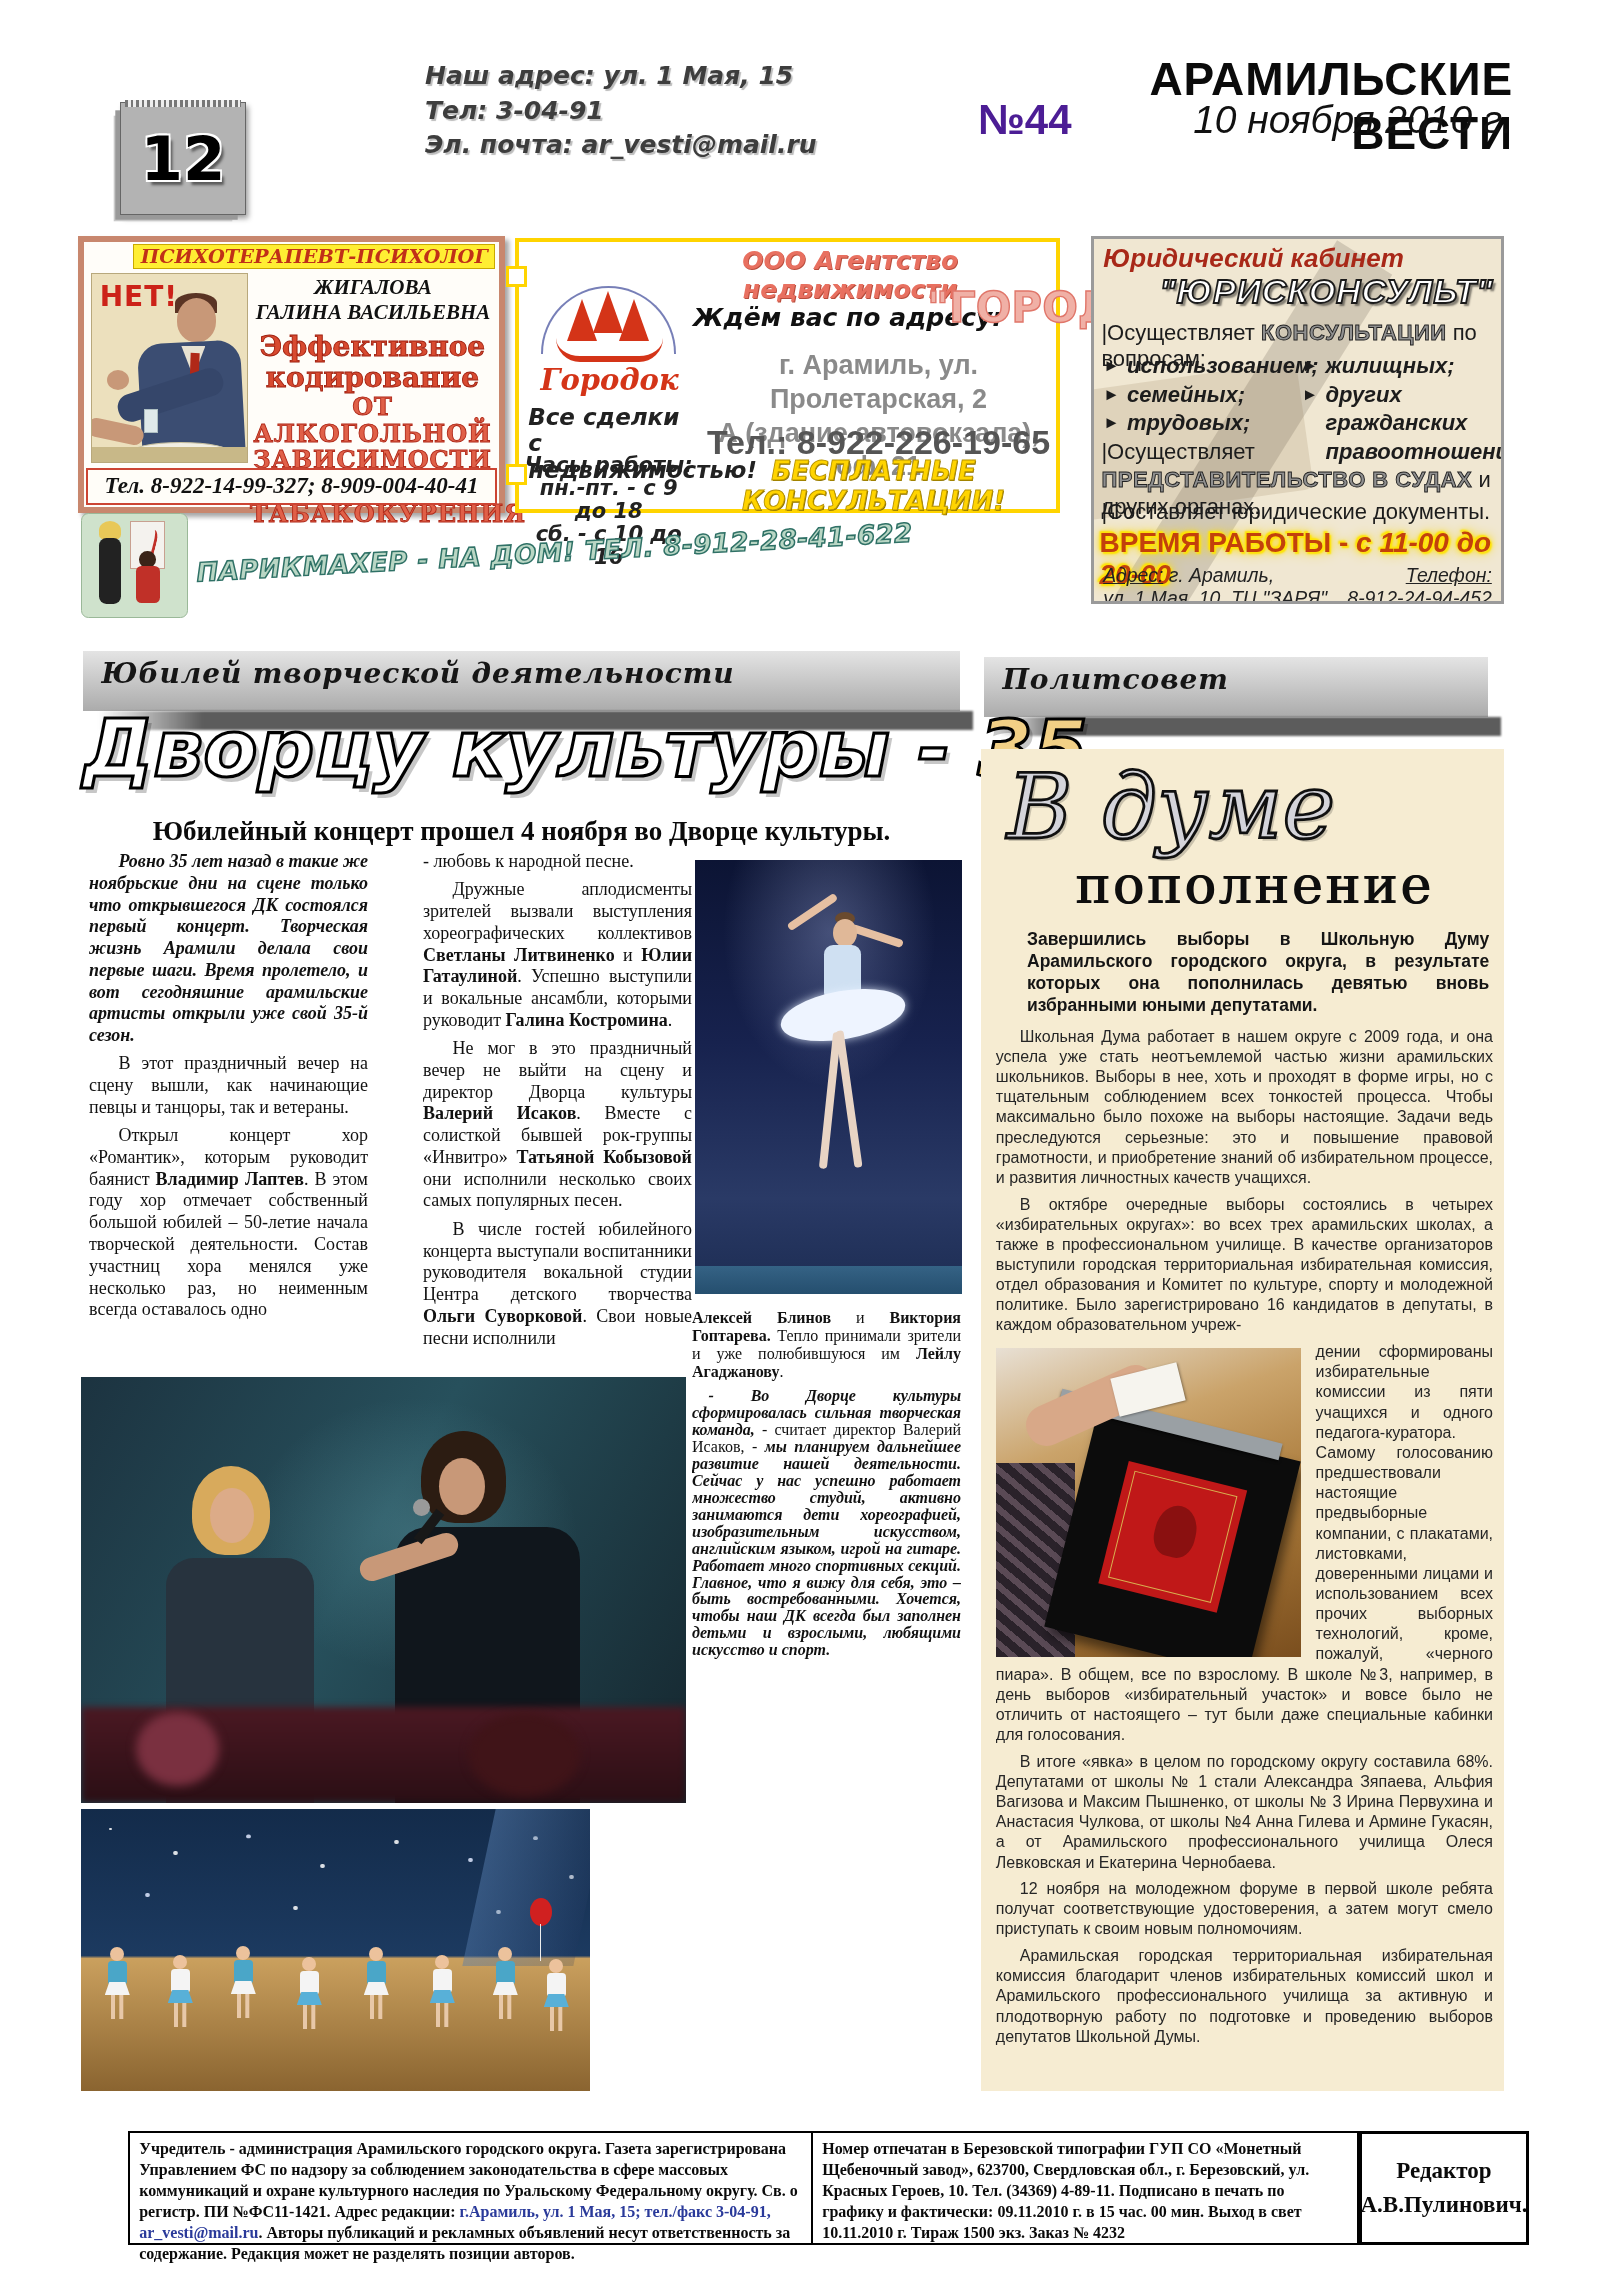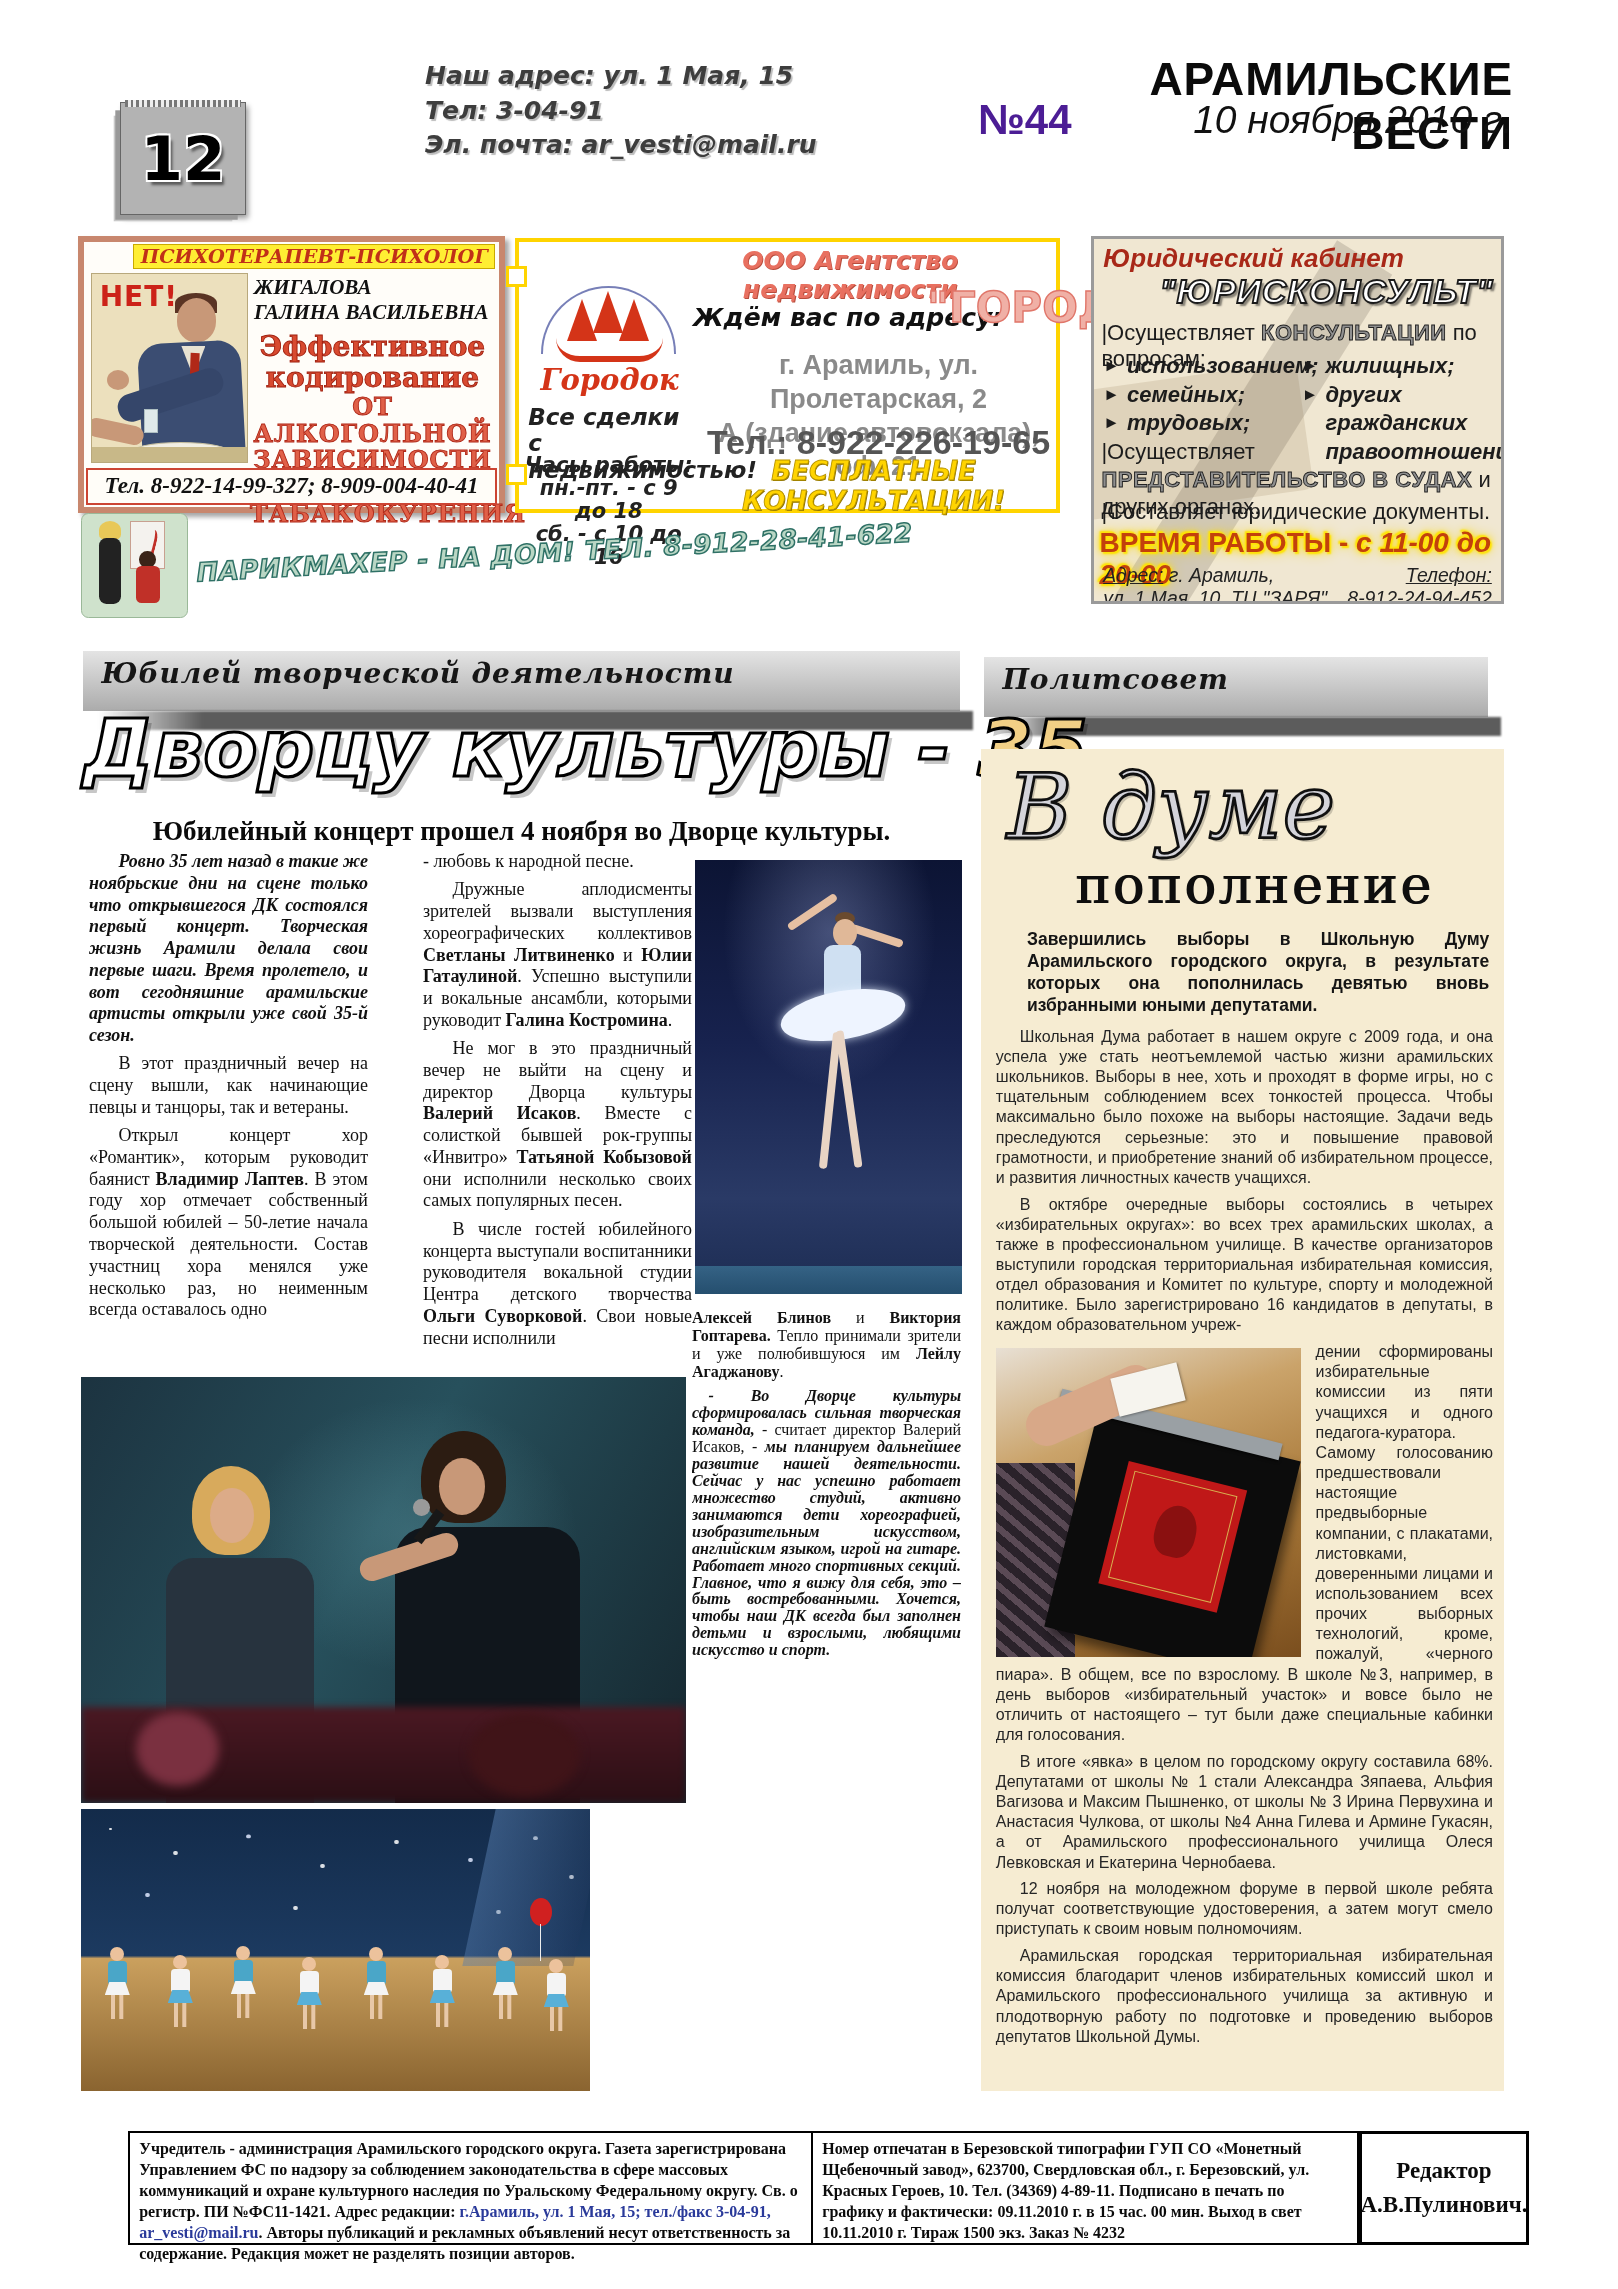--- a/index.html
+++ b/index.html
@@ -40,21 +40,21 @@
   .p-hair{position:absolute;left:83px;top:18.5px;width:42px;height:20px;border-radius:50% 50% 0 0;background:#5a3424}
   .p-torso{position:absolute;left:48px;top:68px;width:103px;height:122px;border-radius:24px 24px 0 0;background:#3b4d72;transform:rotate(-3deg)}
   .p-shirt{position:absolute;left:89px;top:72px;width:24px;height:31px;background:#e8e2d2;clip-path:polygon(0 0,100% 0,50% 100%)}
   .p-tie{position:absolute;left:98px;top:79px;width:9.2px;height:39px;background:#b02818;transform:rotate(2deg)}
   .p-arm{position:absolute;left:24px;top:107px;width:109px;height:28px;border-radius:13px;background:#35466a;transform:rotate(-18deg)}
   .p-hand{position:absolute;left:14.8px;top:96px;width:22px;height:20px;border-radius:50%;background:#c89878}
   .p-glass{position:absolute;left:52px;top:135px;width:14px;height:24px;background:#dfe9ea;border:0.9px solid #aebfc2}
   .p-hand2{position:absolute;left:-5.5px;top:148px;width:57px;height:18.5px;border-radius:9.2px;background:#c89878;transform:rotate(12deg)}
   .p-plate{position:absolute;left:37px;top:168px;width:103px;height:22px;border-radius:50%;background:#f2efe4;border:0.9px solid #c8c0a0}
   .p-table{position:absolute;left:0;bottom:0;width:100%;height:14.8px;background:#c8b888}
-  .psy-name{position:absolute;left:170px;top:33px;width:238px;text-align:left;font-family:"Liberation Serif",serif;
+  .psy-name{position:absolute;left:170px;top:33px;width:238px;text-align:center;font-family:"Liberation Serif",serif;
     font-weight:bold;font-style:italic;font-size:21px;line-height:1.2;color:#111}
   .psy-red{position:absolute;left:166px;top:89px;width:245px;text-align:center;font-family:"DejaVu Serif",serif;
     font-weight:bold;line-height:1.12}
   .psy-red .r1{font-size:28px;color:#d84a30;-webkit-text-stroke:0.9px #a02010}
   .psy-red .r2{font-size:24px;color:#e06048;-webkit-text-stroke:0.9px #b02818;letter-spacing:0.9px}
   .psy-phone{position:absolute;left:1.8px;right:1.8px;bottom:1.8px;height:37px;border:2.8px solid #cc4433;background:#fffdf8;
     text-align:center;font-family:"Liberation Serif",serif;font-weight:bold;font-style:italic;font-size:23px;line-height:31px;color:#111}
 
   
   .ad-gor{left:515px;top:238px;width:545px;height:275px;border:4.6px solid var(--c_yellow);background:#fff}

